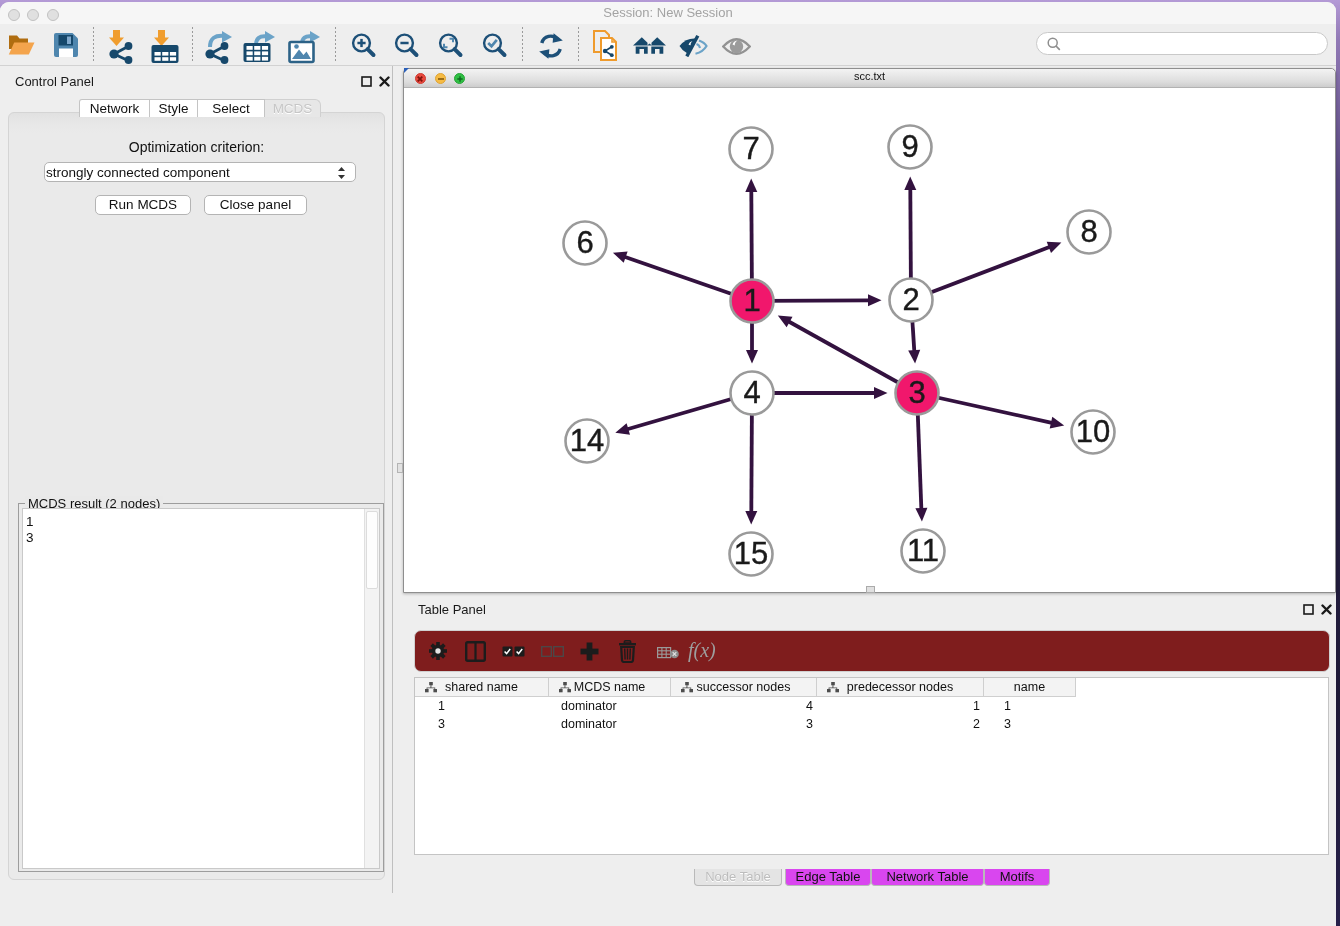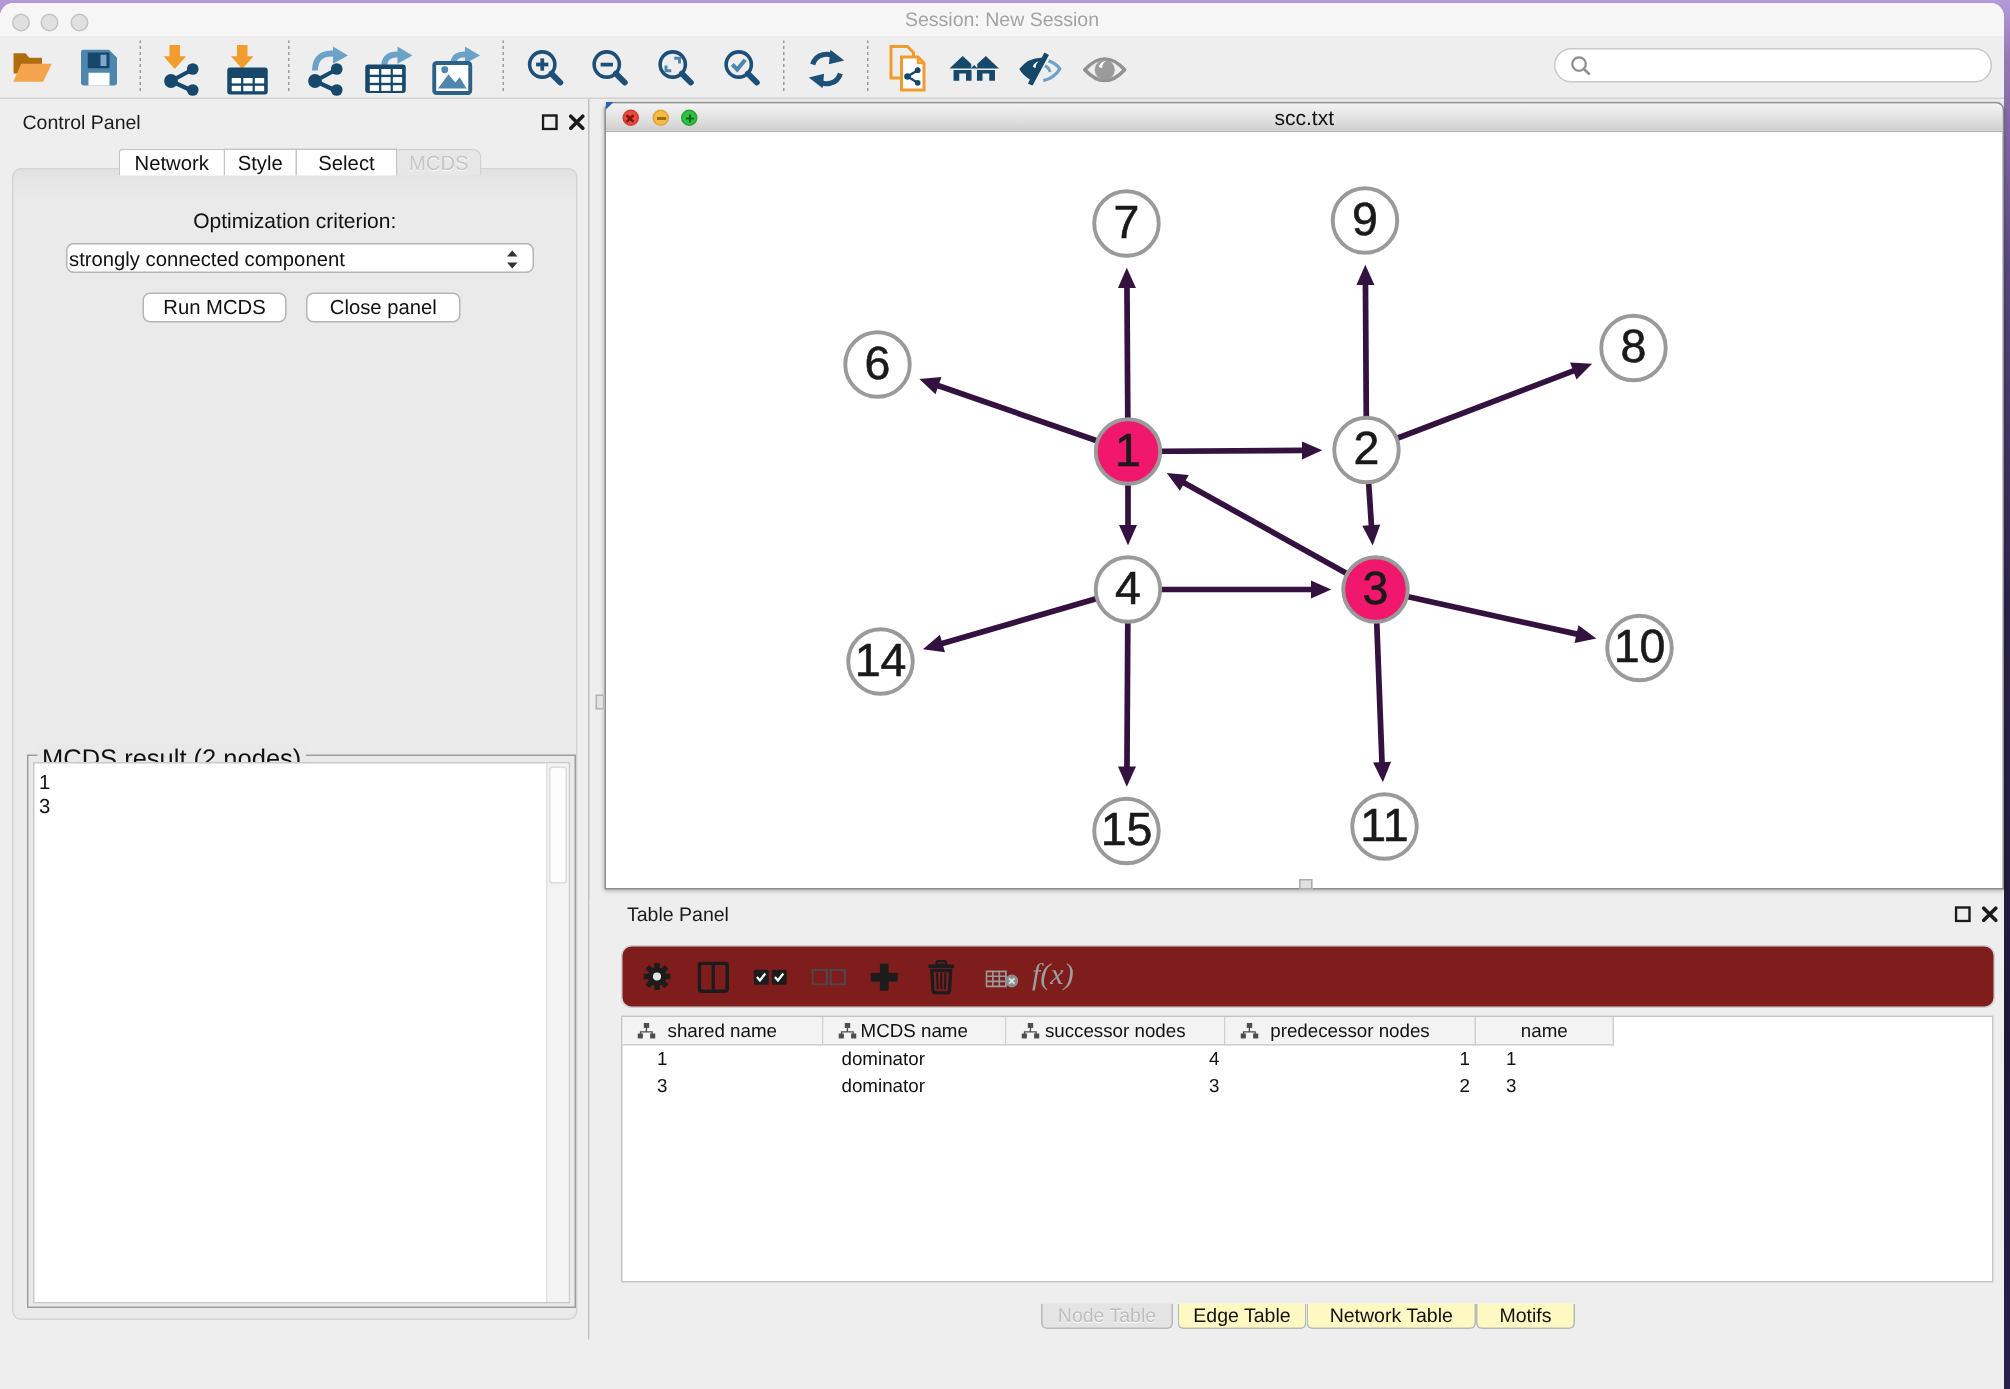--- a/index.html
+++ b/index.html
@@ -31,46 +31,46 @@
   background:linear-gradient(#e1e1e1 0px,#e7e7e7 10px,#eaeaea 20px); border:1px solid #d4d4d4; border-radius:6px; }
 .optlabel { position:absolute; top:26px; width:100%; text-align:center; font-size:14px; color:#111; }
 .dropdown { position:absolute; left:35px; top:49px; width:312px; height:20px;
   background:#fff; border:1px solid #b4b4b4; border-radius:5px; font-size:13.5px; line-height:19px;
   padding-left:1px; color:#111; }
 .btn { position:absolute; top:82px; height:20px; background:#fff; border:1px solid #b4b4b4;
   border-radius:5px; font-size:13.5px; text-align:center; line-height:18px; color:#111; }
 .mcdsbox { position:absolute; left:9px; top:390px; width:366px; height:369px;
   border:1px solid #9d9d9d; }
 .mcdsleg { position:absolute; left:6px; top:-8px; background:#e9e9e9; padding:0 3px;
-  font-size:17px; color:#111; }
+  font-size:13px; color:#111; }
 .mcdsinner { position:absolute; left:3px; top:4px; width:358px; height:361px; background:#fff;
   border:1px solid #c9c9c9; font-size:13.5px; color:#111; line-height:16px; padding:5px 0 0 3px; }
 .mcdssb { position:absolute; right:0; top:0; width:15px; height:100%; background:#f3f3f3;
   border-left:1px solid #e0e0e0; }
 
 .netwin { position:absolute; left:403px; top:66px; width:933px; height:525px;
   background:#fff; border:1px solid #8e8e8e; border-radius:5px 5px 0 0;
   box-shadow:0 1px 3px rgba(0,0,0,0.25); }
 .nettitle { position:absolute; left:0; top:0; width:100%; height:19px;
   background:linear-gradient(#f3f3f3,#ddd 70%,#cdcdcd); border-bottom:1px solid #b2b2b2;
   border-radius:5px 5px 0 0; }
 .ntl { position:absolute; top:4px; width:11px; height:11px; border-radius:50%; }
-.netname { position:absolute; top:1px; width:100%; text-align:center; font-size:14px; color:#111; }
+.netname { position:absolute; top:1px; width:100%; text-align:center; font-size:11px; color:#111; }
 
 .tpanel { position:absolute; left:393px; top:597px; width:943px; height:294px; background:#eeeeee; }
 .tphead { position:absolute; left:25px; top:3px; font-size:13px; color:#1a1a1a; }
 .tptoolbar { position:absolute; left:21px; top:31px; width:916px; height:42px;
   background:#7f1d1d; border:1px solid #d0d0d0; border-radius:7px; }
 .ttable { position:absolute; left:21px; top:78px; width:915px; height:178px;
   background:#fff; border:1px solid #c4c4c4; }
 .thead { position:absolute; left:0; top:0; height:19px; background:#f3f3f3;
   border-right:1px solid #cfcfcf; border-bottom:1px solid #cfcfcf;
   font-size:12.5px; color:#111; text-align:center; line-height:19px; }
 .trow { position:absolute; font-size:12.5px; color:#111; height:18px; line-height:18px; }
-.btab { position:absolute; top:270px; height:17px; background:#fef9c3; border:1px solid #b9b9b9;
+.btab { position:absolute; top:270px; height:17px; background:#d946ef; border:1px solid #b9b9b9;
   border-top:none; font-size:13px; text-align:center; line-height:16px; color:#111;
   border-radius:0 0 4px 4px; }
 
 .statusbar { position:absolute; left:0; top:889px; width:100%; height:35px;
   background:#ededed; border-top:1px solid #c6c6c6; }
 .listbtn { position:absolute; left:10px; top:8px; width:28px; height:20px;
   background:#fdfdfd; border:1px solid #b9b9b9; }
 .membtn { position:absolute; right:7px; top:8px; width:75px; height:23px;
   background:#f6f6f6; border:1px solid #adadad; font-size:11.5px; color:#111; }
 </style>

